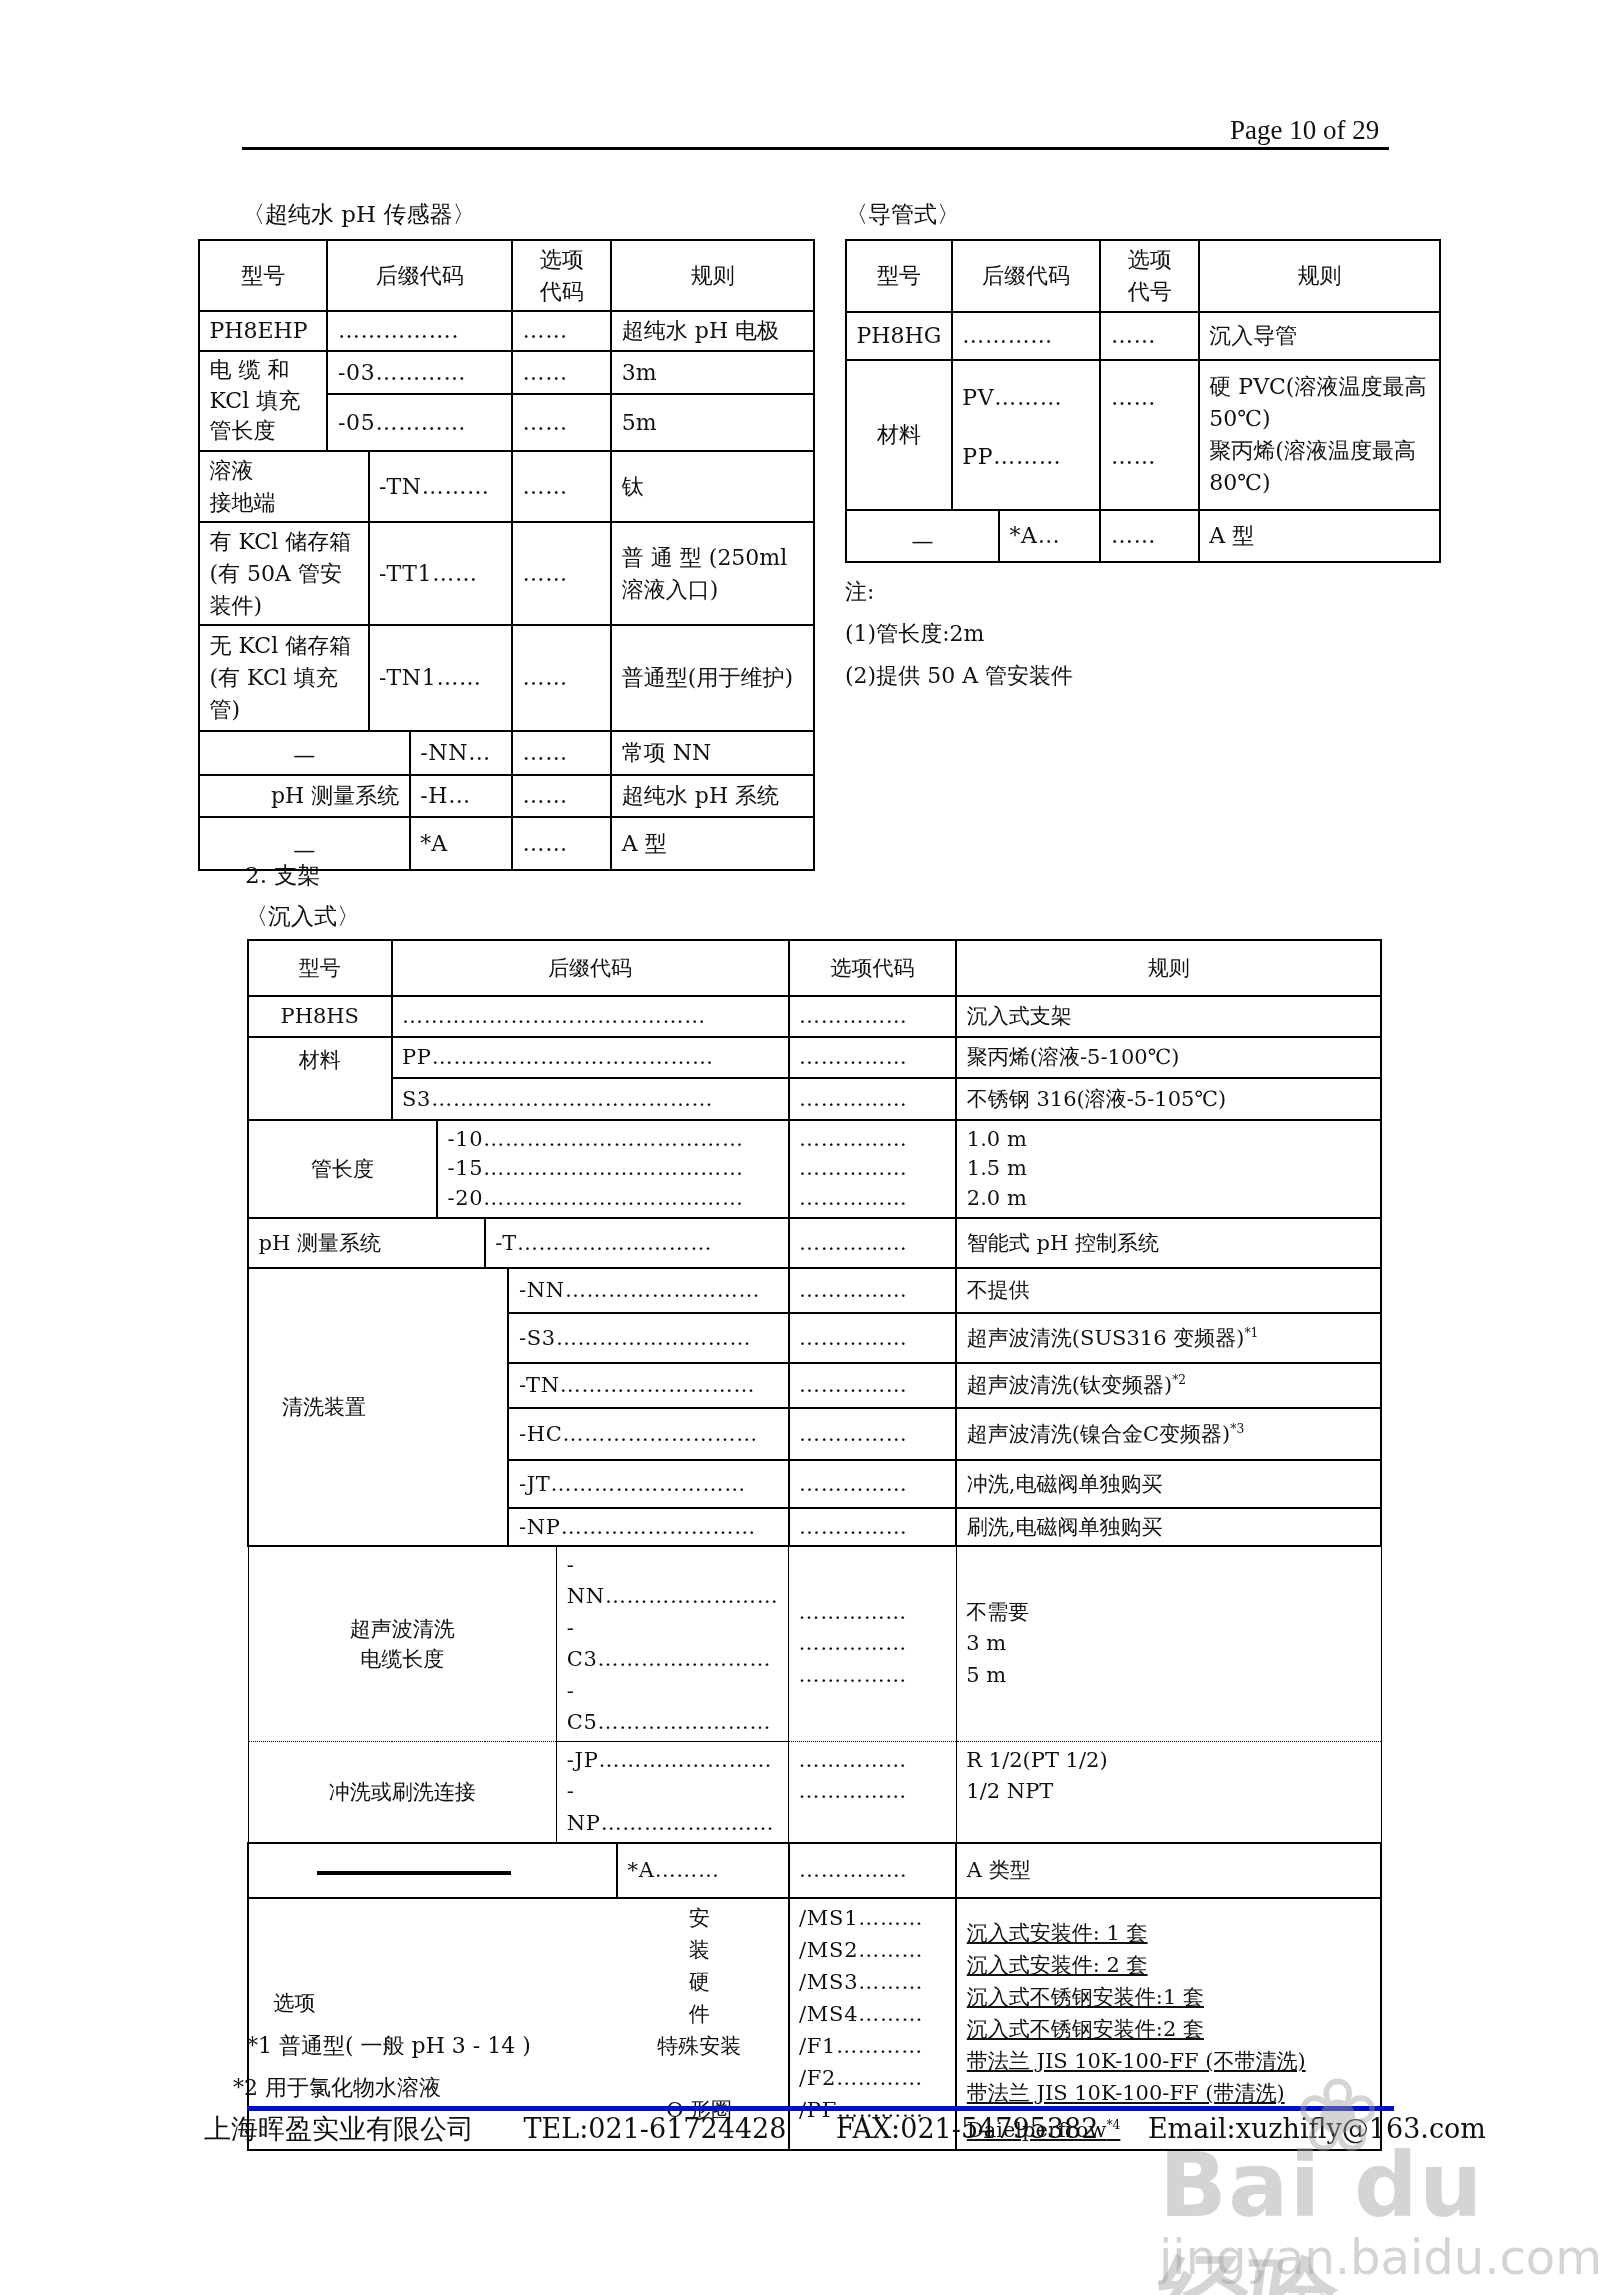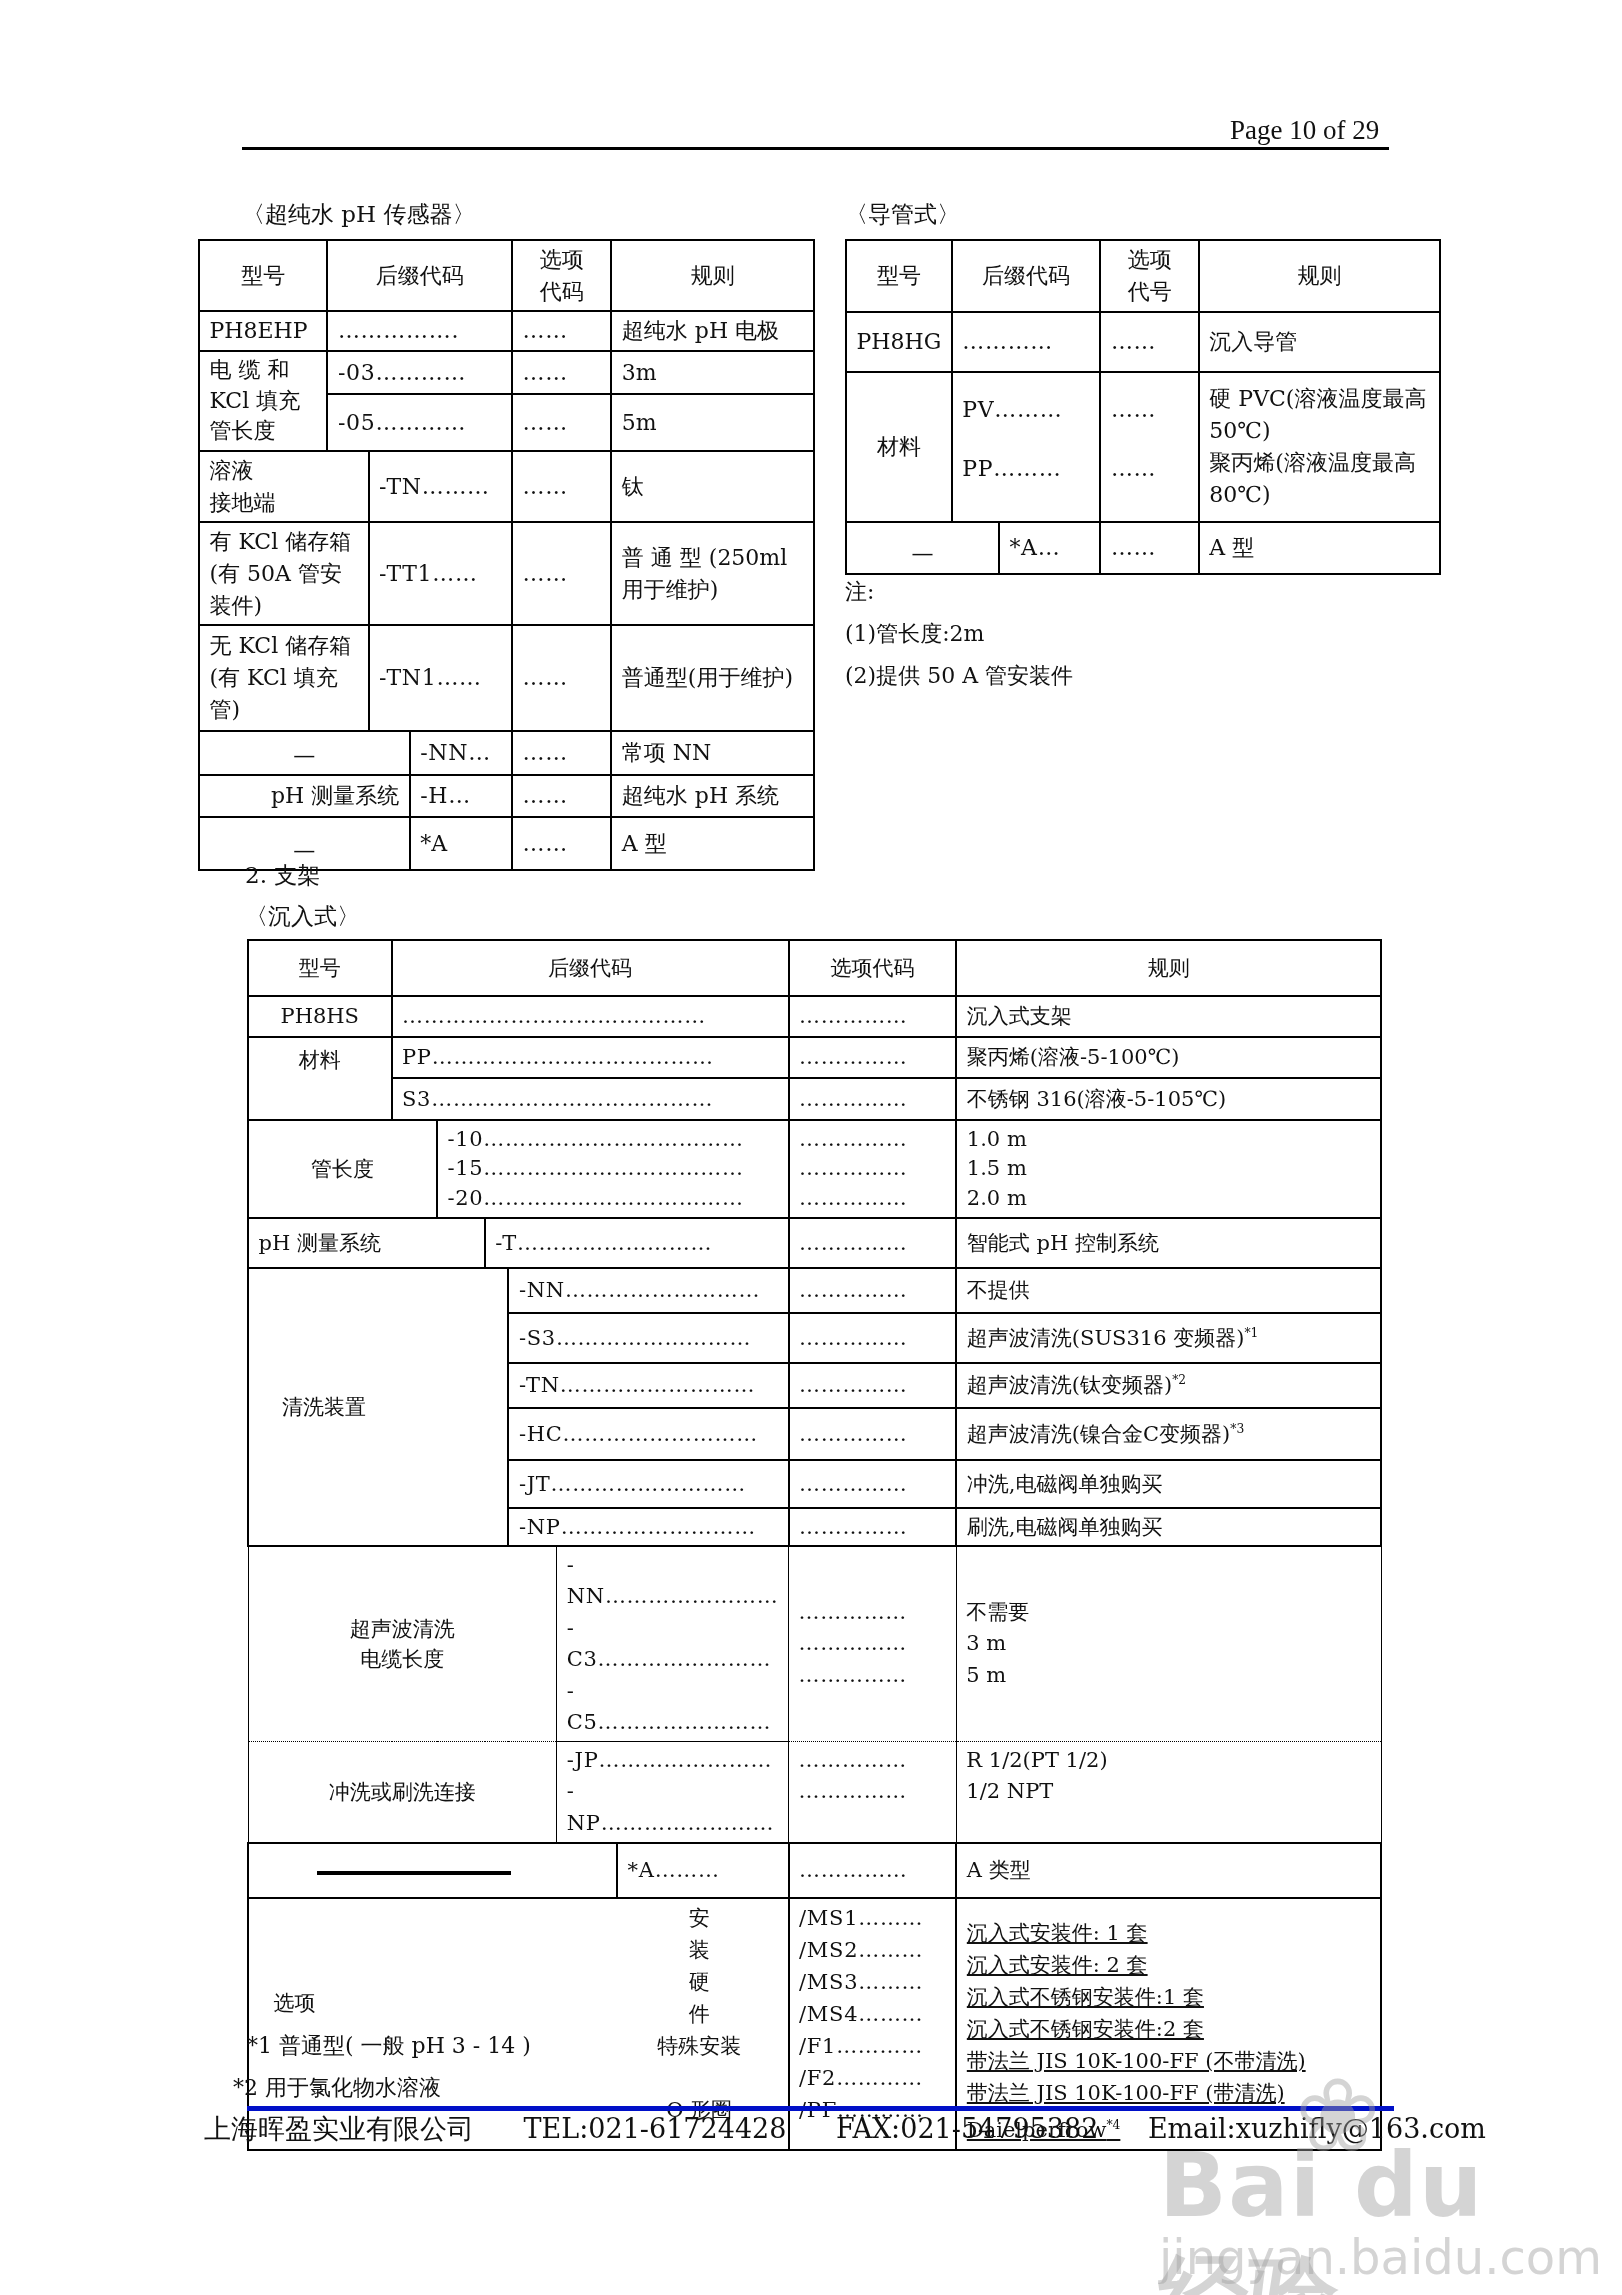--- a/index.html
+++ b/index.html
@@ -74,21 +74,21 @@
     <td colspan="2" style="white-space:pre-line;">溶液
 接地端</td>
     <td colspan="3" class="dots">-TN………</td>
     <td class="dots">……</td>
     <td>钛</td>
   </tr>
   <tr style="height:85px">
     <td colspan="2">有 KCl 储存箱(有 50A 管安装件)</td>
     <td colspan="3" class="dots">-TT1……</td>
     <td class="dots">……</td>
-    <td>普 通 型 (250ml 用于维护)</td>
+    <td>普 通 型 (250ml 溶液入口)</td>
   </tr>
   <tr style="height:106px">
     <td colspan="2">无 KCl 储存箱(有 KCl 填充管)</td>
     <td colspan="3" class="dots">-TN1……</td>
     <td class="dots">……</td>
     <td>普通型(用于维护)</td>
   </tr>
   <tr style="height:44px">
     <td colspan="3" class="c" style="vertical-align:bottom;">—</td>
     <td colspan="2" class="dots">-NN…</td>
@@ -120,21 +120,21 @@
       <col style="width:248px">
     </colgroup>
   <tbody>
       <tr style="height:72px">
     <td class="c">型号</td>
     <td class="c" colspan="2">后缀代码</td>
     <td class="c" style="white-space:pre-line;">选项
 代号</td>
     <td class="c">规则</td>
   </tr>
-  <tr style="height:60px">
+  <tr style="height:48px">
     <td class="c">PH8HG</td>
     <td colspan="2" class="dots">…………</td>
     <td class="dots">……</td>
     <td>沉入导管</td>
   </tr>
   <tr style="height:150px">
     <td class="c">材料</td>
     <td colspan="2" class="dots" style="vertical-align:top;padding-top:6.8px;line-height:2.7;">
       <div>PV………</div>
       <div>PP………</div>

